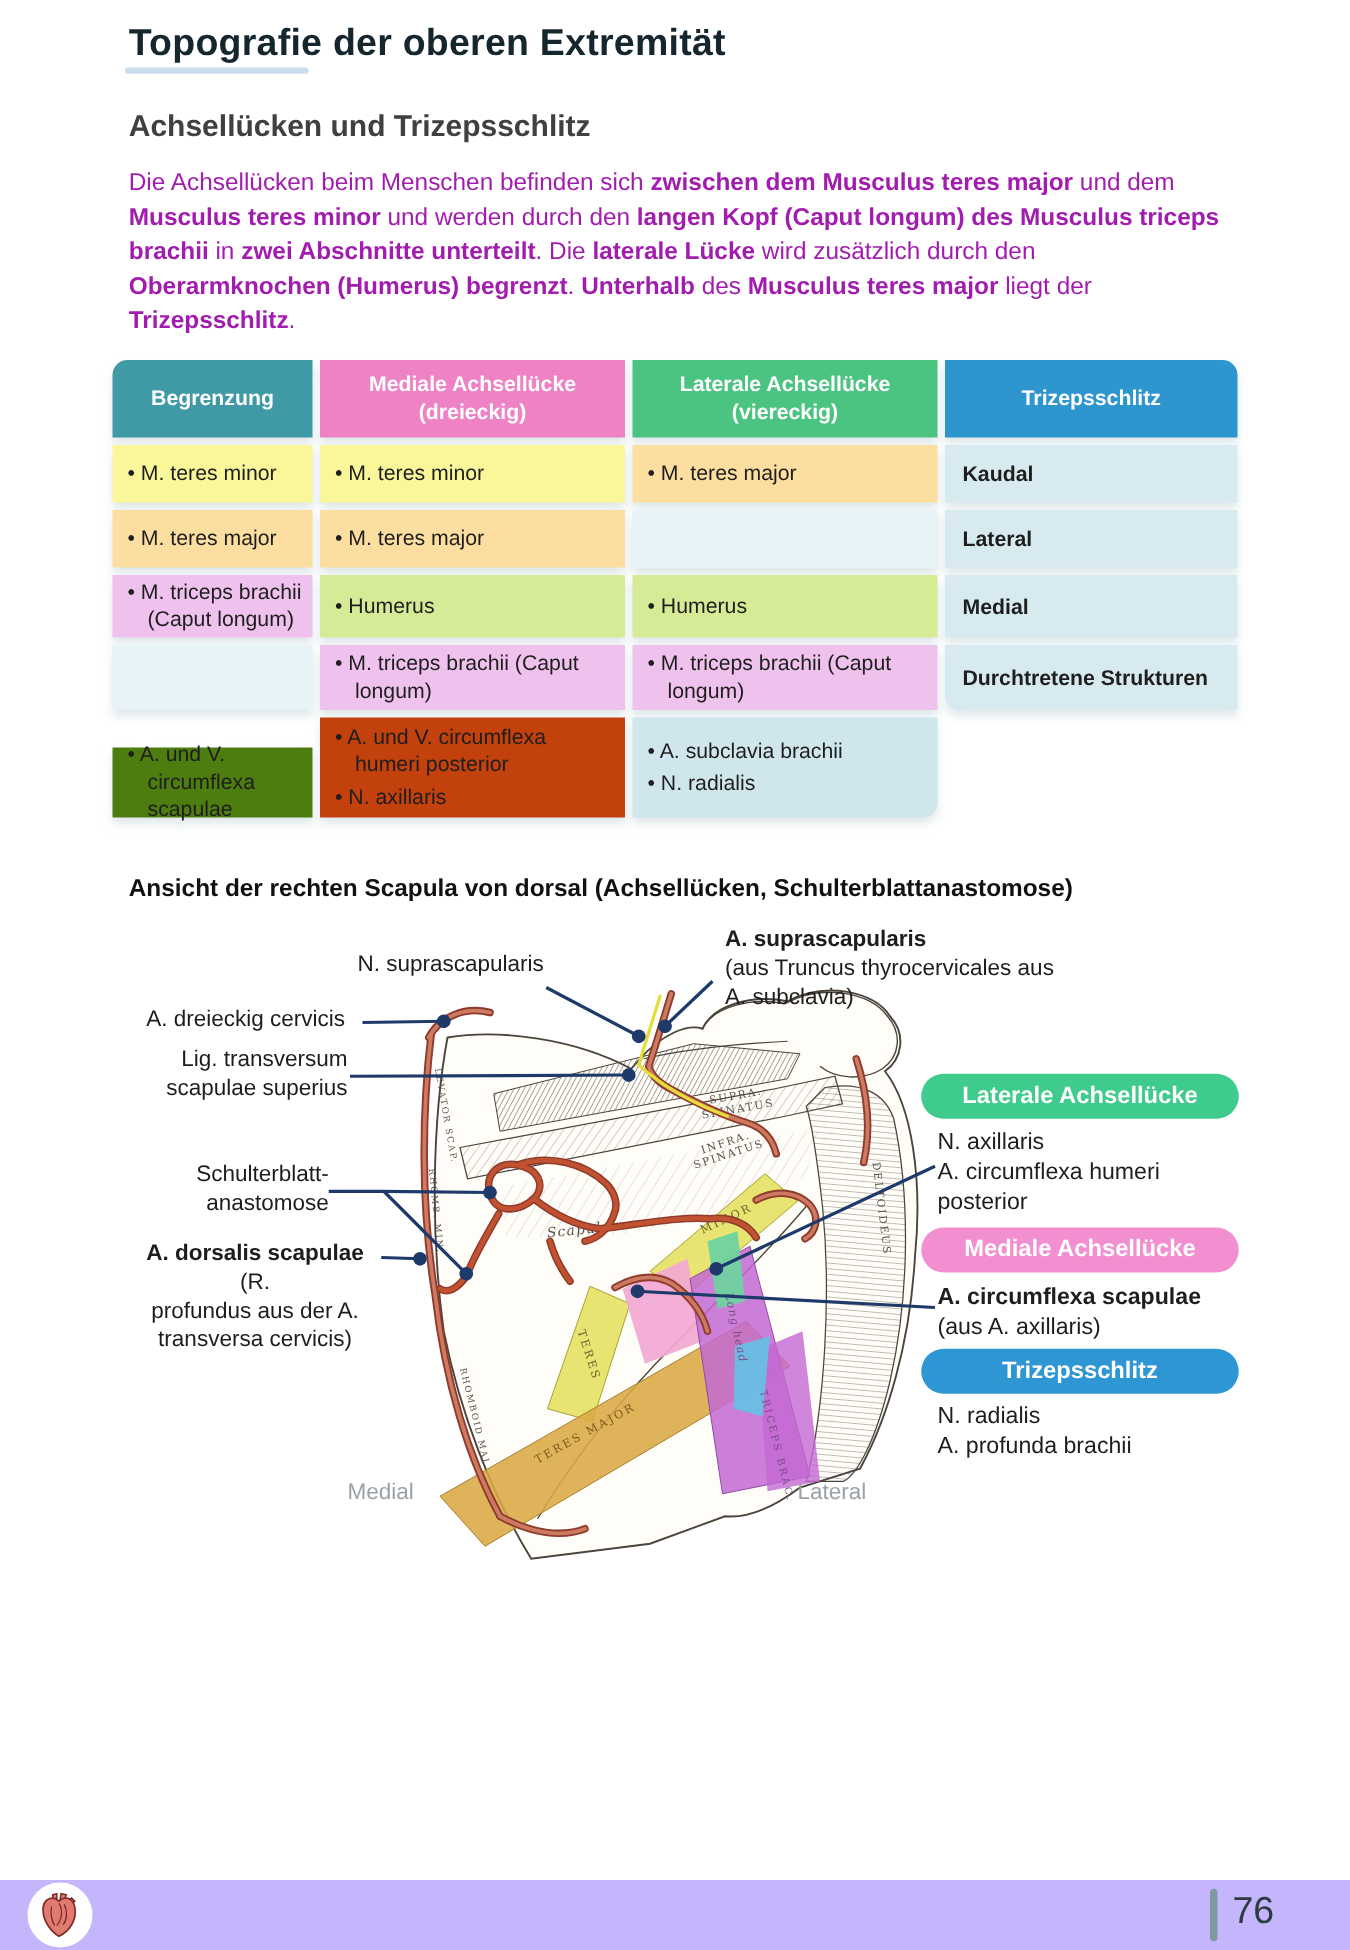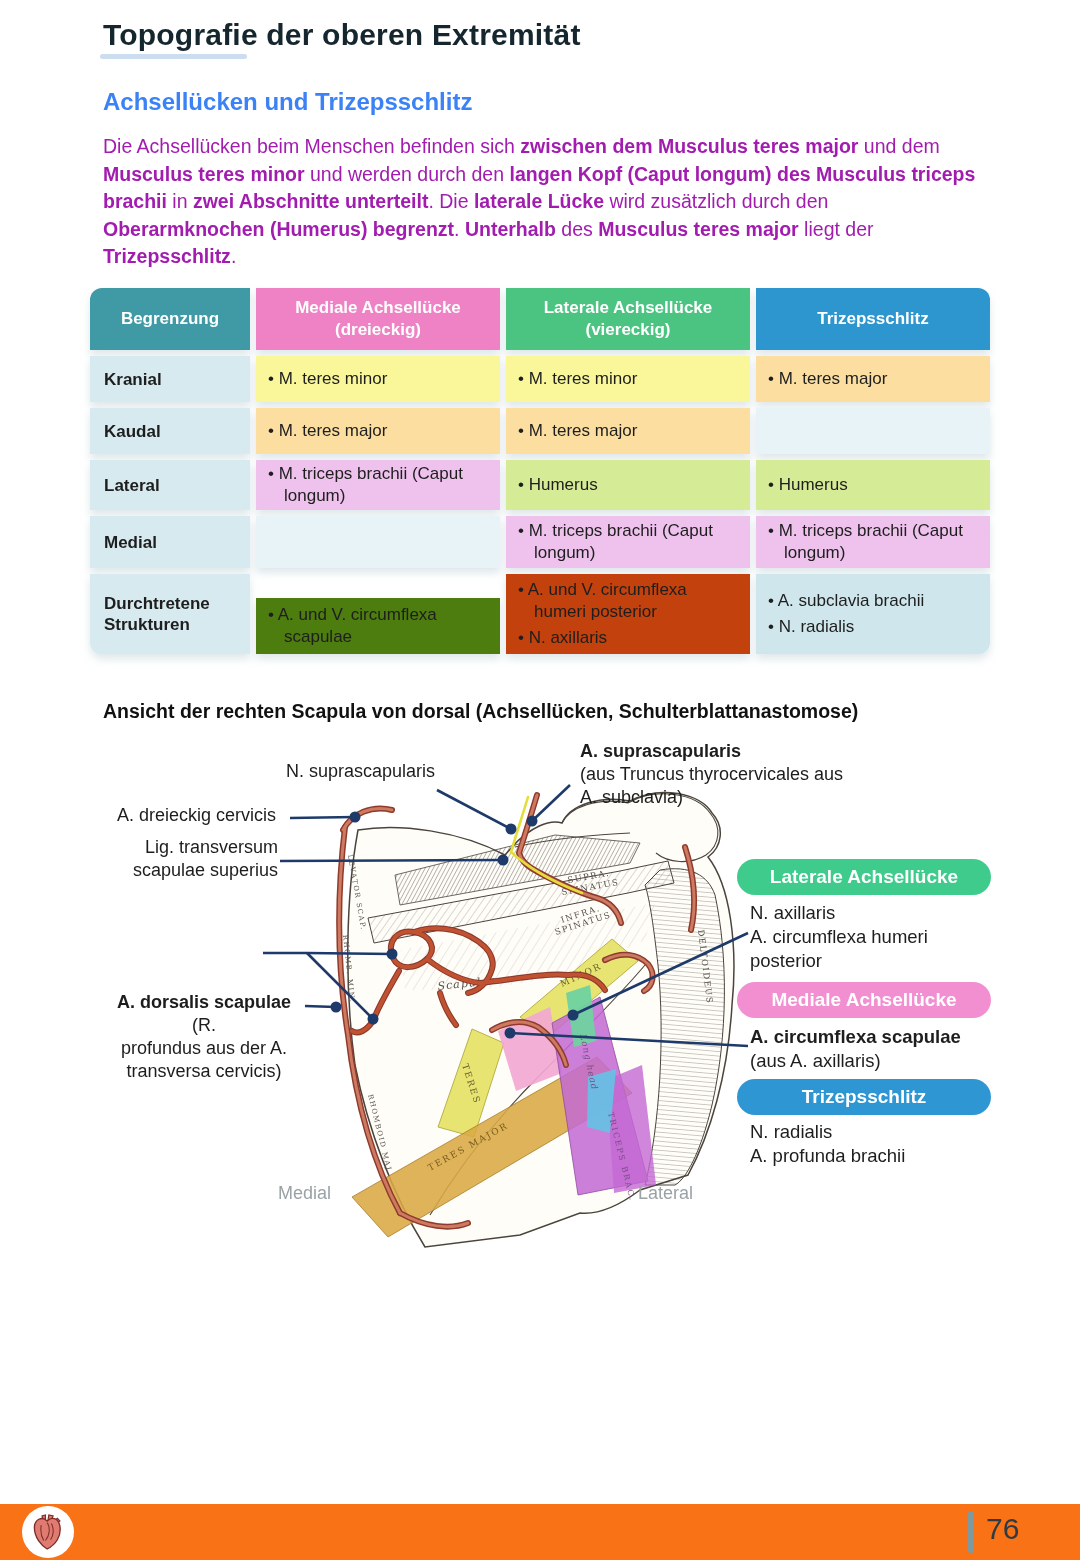--- a/index.html
+++ b/index.html
@@ -13,21 +13,21 @@
   .page-title{
     position:absolute;left:103px;top:18px;font-size:30px;font-weight:bold;
     color:#15262e;letter-spacing:.2px;
   }
   .title-underline{
     position:absolute;left:100px;top:54px;width:147px;height:5px;
     background:#ccddf0;border-radius:3px;
   }
   .section-heading{
     position:absolute;left:103px;top:88px;font-size:24px;font-weight:bold;
-    color:#3b82f6;
+    color:#404040;
   }
   .intro{
     position:absolute;left:103px;top:133px;width:875px;
     font-size:19.5px;line-height:27.5px;color:#a21caf;
   }
   
   .atable{
     position:absolute;left:90px;top:288px;width:900px;
     display:grid;grid-template-columns:160px 244px 244px 234px;
     grid-template-rows:62px 46px 46px 50px 52px 80px;gap:6px;
@@ -75,21 +75,21 @@
   }
   .b-lat{top:124px;}
   .b-med{top:247px;}
   .b-tri{top:344px;}
   .ann{position:absolute;left:650px;width:248px;font-size:18.5px;line-height:24px;}
   .a-lat{top:166px;}
   .a-med{top:290px;}
   .a-tri{top:385px;}
   
   .footer{
-    position:absolute;left:0;top:1504px;width:1080px;height:56px;background:#f97316;
+    position:absolute;left:0;top:1504px;width:1080px;height:56px;background:#c4b5fd;
   }
   .logo-circle{
     position:absolute;left:22px;top:2px;width:52px;height:52px;border-radius:50%;
     background:#fff;display:flex;align-items:center;justify-content:center;
   }
   .page-bar{
     position:absolute;left:968px;top:7px;width:6px;height:42px;border-radius:3px;
     background:#7e99a0;
   }
   .page-number{
@@ -104,21 +104,20 @@
 <div class="section-heading">Achsellücken und Trizepsschlitz</div>
 <div class="intro"><span>Die Achsellücken beim Menschen befinden sich </span><b>zwischen dem Musculus teres major</b><span> und dem </span><b>Musculus teres minor</b><span> und werden durch den </span><b>langen Kopf (Caput longum) des Musculus triceps brachii</b><span> in </span><b>zwei Abschnitte unterteilt</b><span>. Die </span><b>laterale Lücke</b><span> wird zusätzlich durch den </span><b>Oberarmknochen (Humerus) begrenzt</b><span>. </span><b>Unterhalb</b><span> des </span><b>Musculus teres major</b><span> liegt der </span><b>Trizepsschlitz</b><span>.</span></div>
 
 <div class="atable">
     <div class="th c0" style="background: rgb(63, 154, 165);">Begrenzung</div>
     <div class="th c1" style="background: rgb(238, 130, 197);">Mediale Achsellücke
 (dreieckig)</div>
     <div class="th c2" style="background: rgb(76, 196, 129);">Laterale Achsellücke
 (viereckig)</div>
     <div class="th c3" style="background: rgb(45, 150, 207);">Trizepsschlitz</div>
-    <div class="rl" style="background: rgb(215, 234, 239);">Kranial</div>
     <div class="td" style="background: rgb(249, 247, 153);">
       <div class="ci">•  M. teres minor</div>
     </div>
     <div class="td" style="background: rgb(249, 247, 153);">
       <div class="ci">•  M. teres minor</div>
     </div>
     <div class="td" style="background: rgb(252, 223, 160);">
       <div class="ci">•  M. teres major</div>
     </div>
     <div class="rl" style="background: rgb(215, 234, 239);">Kaudal</div>
@@ -308,20 +307,22 @@
     </g>
   </svg>
 
   <div class="fig-label fl-asupra"><b>A. suprascapularis</b><span>
 (aus Truncus thyrocervicales aus
 A. subclavia)</span></div>
   <div class="fig-label fl-nsupra"><span>N. suprascapularis</span></div>
   <div class="fig-label fl-atrans"><span>A. dreieckig cervicis</span></div>
   <div class="fig-label fl-lig"><span>Lig. transversum
 scapulae superius</span></div>
+  <div class="fig-label fl-ana"><span>Schulterblatt-
+anastomose</span></div>
   <div class="fig-label fl-adors"><b>A. dorsalis scapulae</b><span> (R.
 profundus aus der A.
 transversa cervicis)</span></div>
 
   <div class="dir-label dir-medial">Medial</div>
   <div class="dir-label dir-lateral">Lateral</div>
 
   <div class="badge b-lat" style="background:#3ecb8c">Laterale Achsellücke</div>
   <div class="ann a-lat">
       <div class="ann-line"><span>N. axillaris</span></div>

